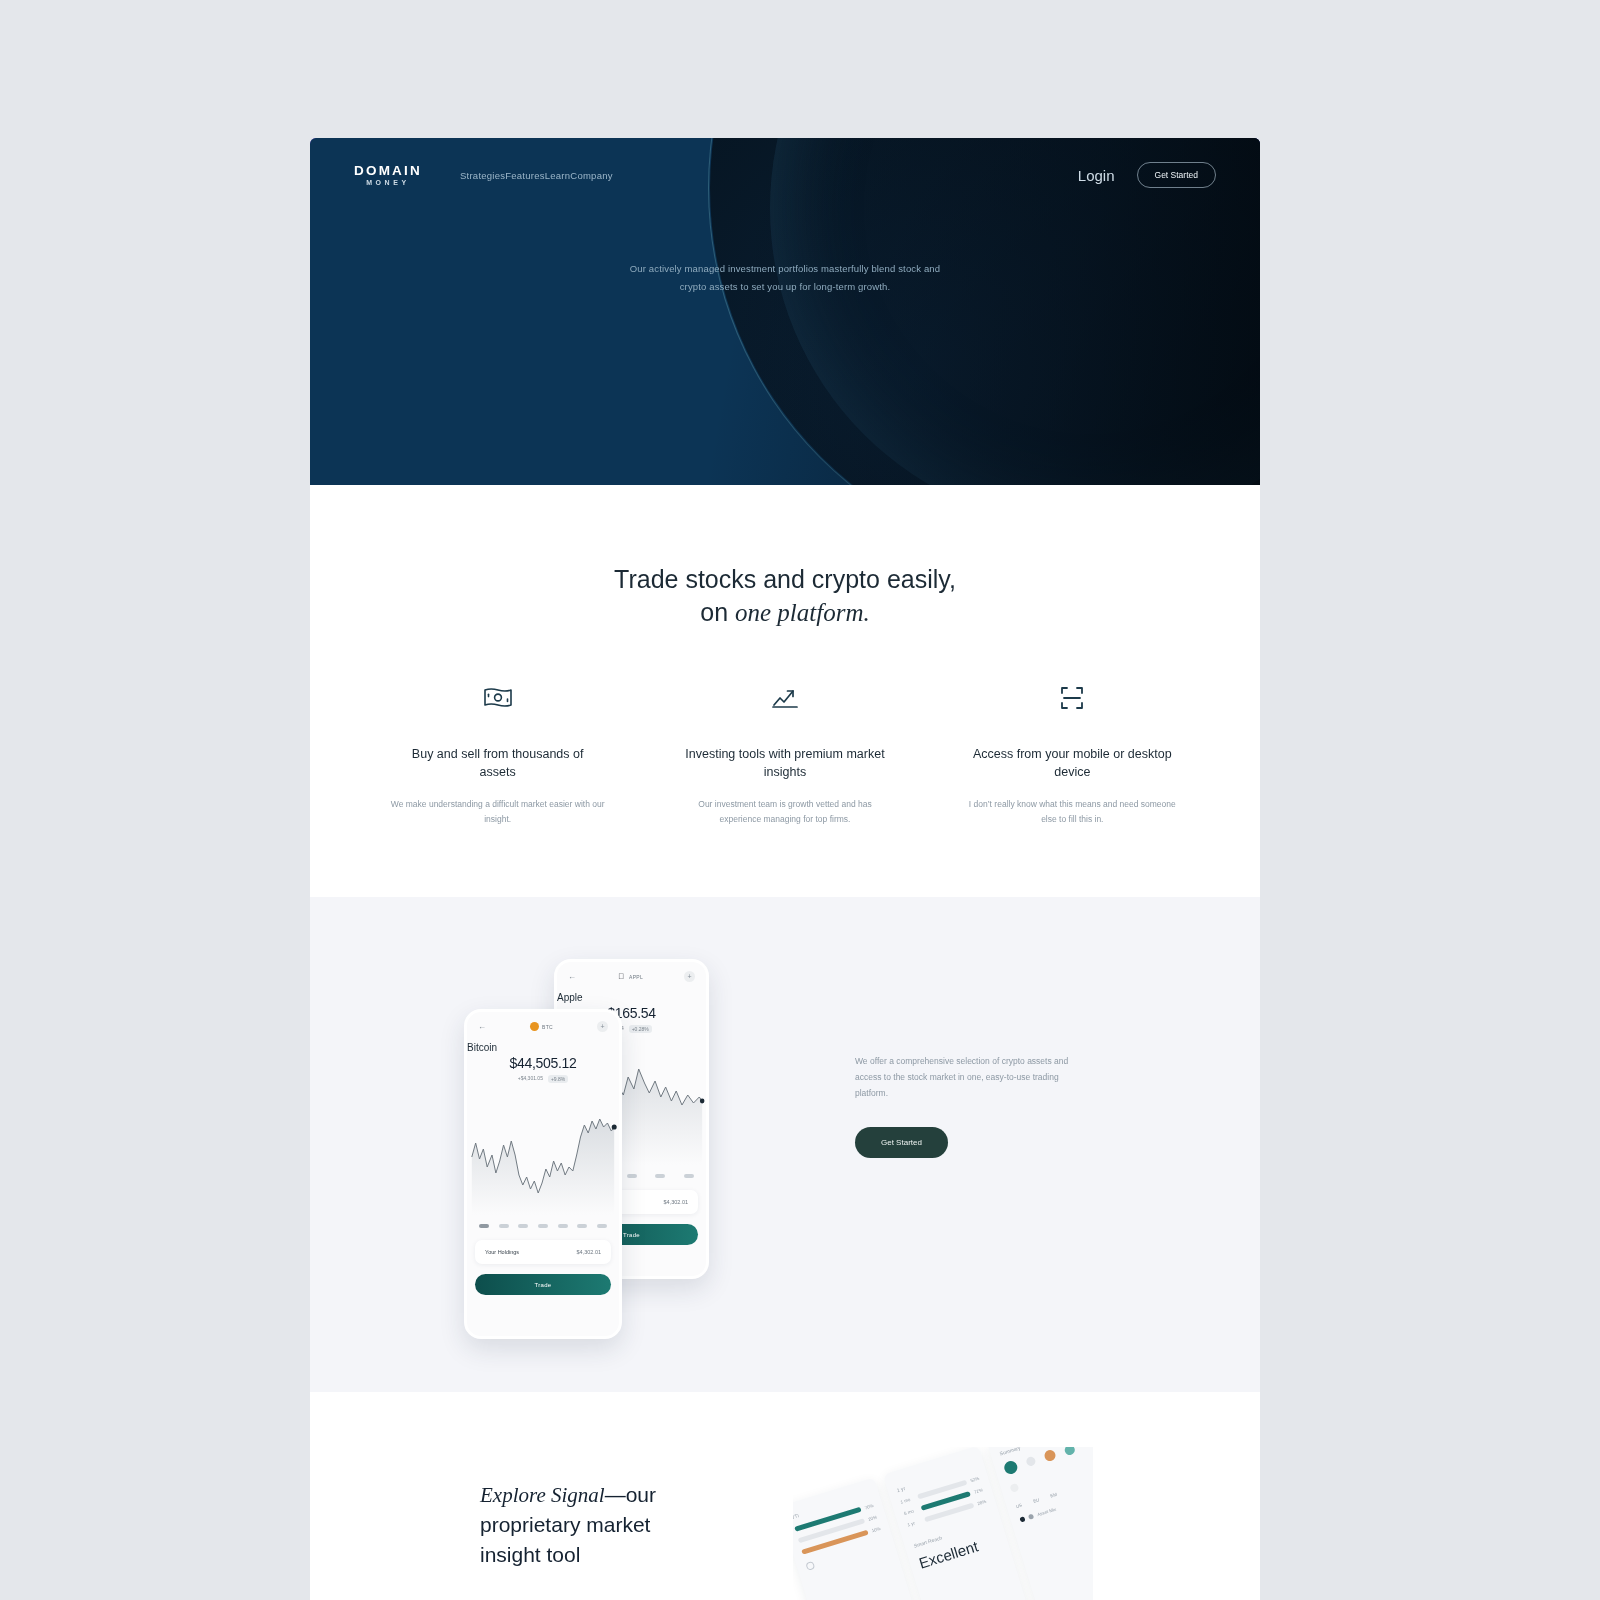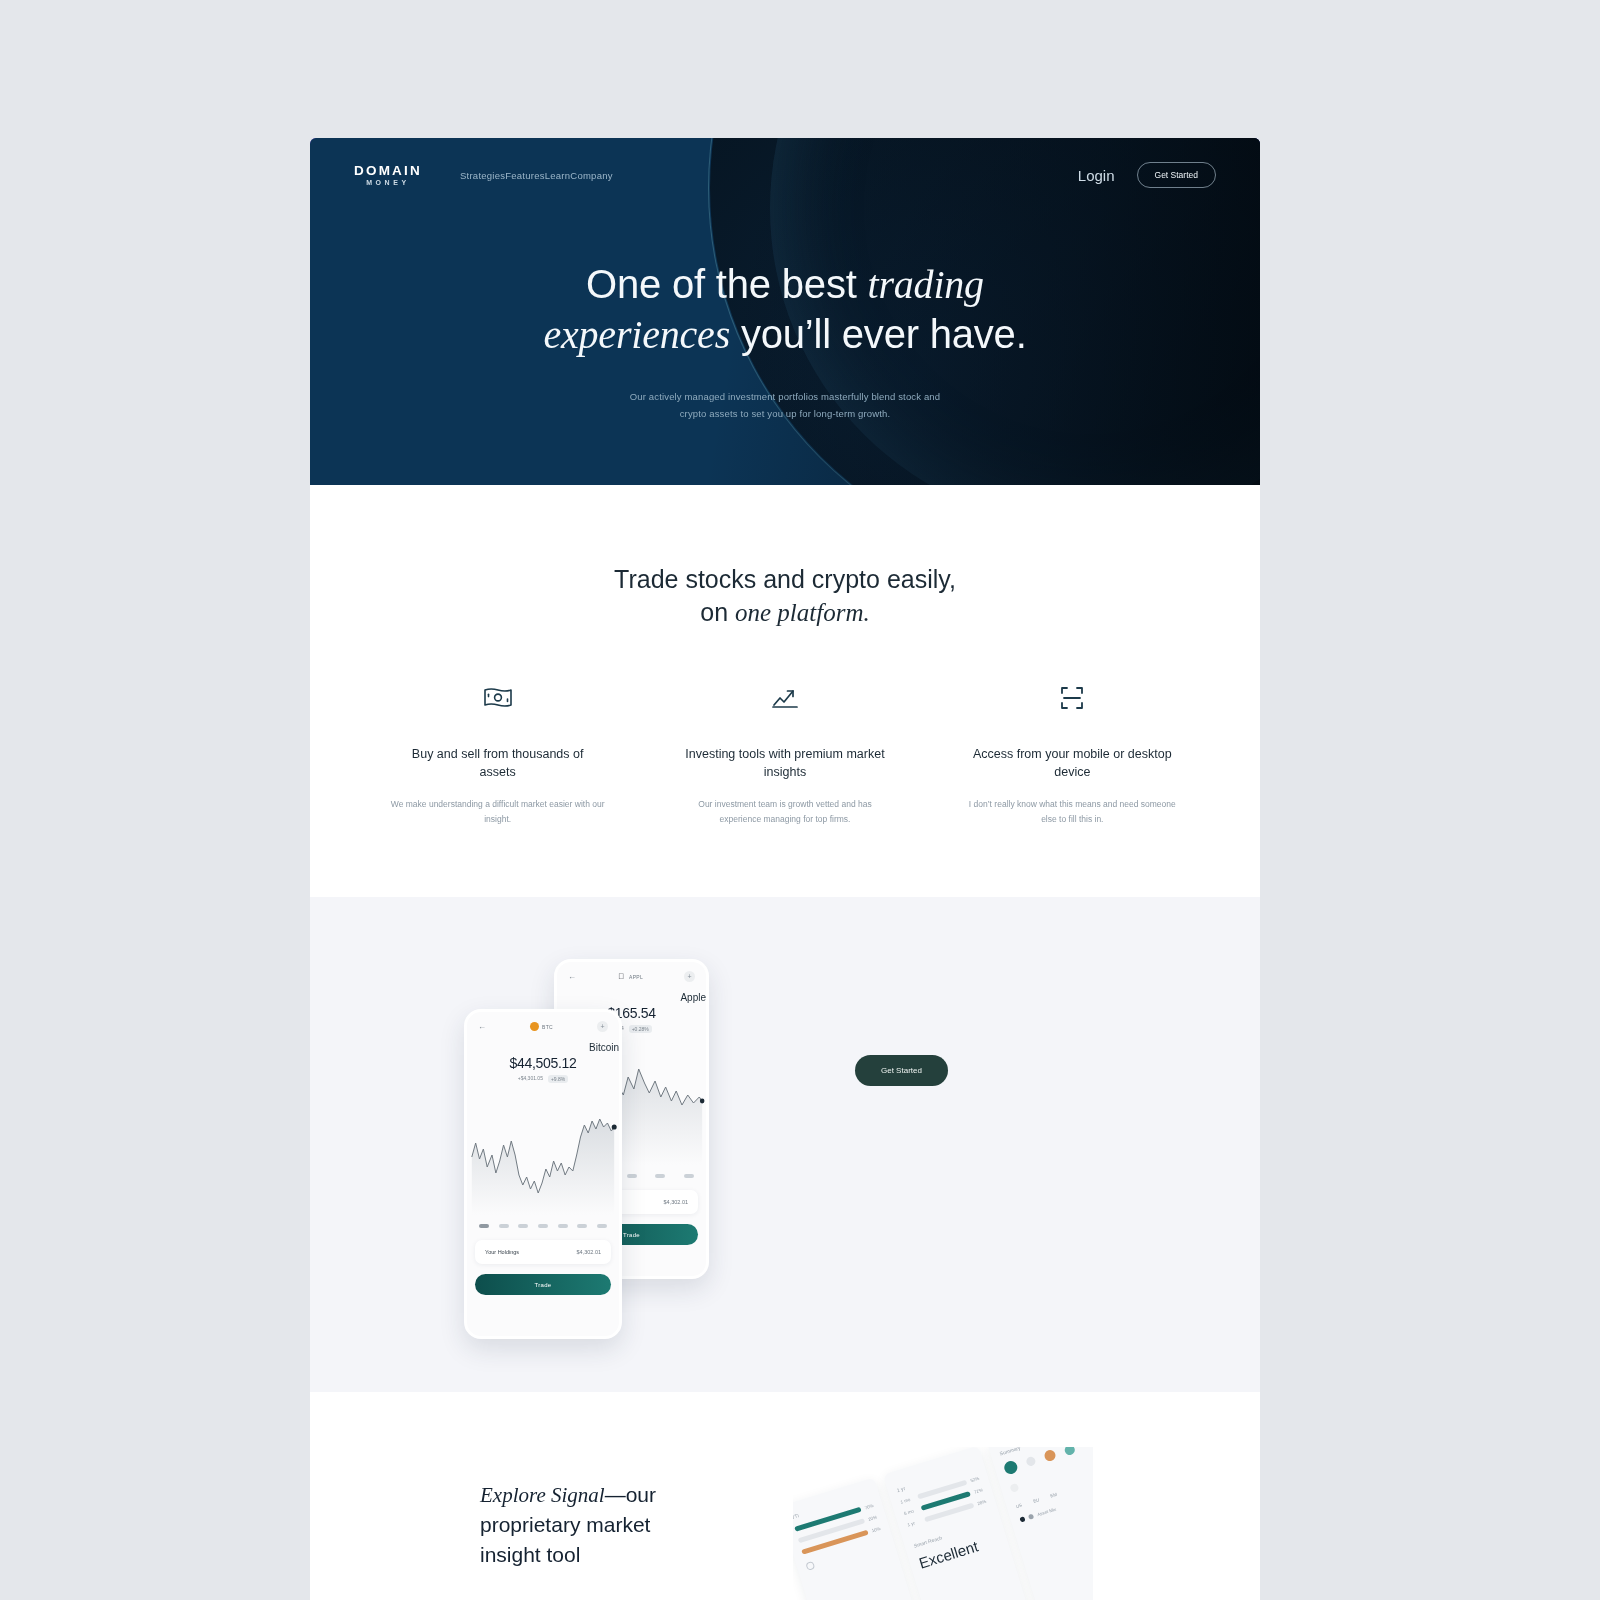--- a/index.html
+++ b/index.html
@@ -216,21 +216,21 @@
     width: 9px; height: 9px; border-radius: 50%;
     background: #e8941f;
   }
   .ph-dot.apple { background: transparent; color: #20262c; font-size: 8px; line-height: 9px; text-align: center; }
   .ph-plus {
     width: 11px; height: 11px; border-radius: 50%;
     background: #eceef0; color: #868f98;
     font-size: 7px; line-height: 11px; text-align: center;
   }
   .ph-name {
-    text-align: right; color: #1c2a35;
+    text-align: left; color: #1c2a35;
     font-size: 10px; margin-top: 6px;
   }
   .ph-price {
     text-align: center; color: #152231;
     font-size: 14px; margin-top: 2px; letter-spacing: -.3px;
   }
   .ph-delta {
     display: flex; justify-content: center; gap: 5px;
     margin-top: 4px;
   }
@@ -391,24 +391,20 @@
           <a class="nav-link">Learn</a>
           <a class="nav-link">Company</a>
         </div>
         <div class="nav-right">
           <span class="nav-login">Login</span>
           <button class="nav-cta">Get Started</button>
         </div>
       </nav>
 
       <div class="hero-body">
-        <h1 class="hero-title">
-          <span>One of the best </span><span class="it">trading</span><br>
-          <span class="it">experiences</span><span> you’ll ever have.</span>
-        </h1>
         <p class="hero-sub">
           <span>Our actively managed investment portfolios masterfully blend stock and</span><br>
           <span>crypto assets to set you up for long-term growth.</span>
         </p>
       </div>
     </section>
 
     <section class="features">
       <h2 class="sec-title">
         <span>Trade stocks and crypto easily,</span><br>
@@ -545,20 +541,21 @@
           <div class="ph-hold">
             <span class="ph-hold-l">Your Holdings</span>
             <span class="ph-hold-r">$4,302.01</span>
           </div>
           <div class="ph-trade">Trade</div>
         </div>
 
       </div>
 
       <div class="div-right">
+        <p class="div-text">We offer a comprehensive selection of crypto assets and access to the stock market in one, easy-to-use trading platform.</p>
         <button class="div-cta">Get Started</button>
       </div>
     </section>
 
     <section class="signal">
       <div class="sig-left">
         <h2 class="sig-title">
           <span class="it">Explore Signal</span><span>—our</span><br>
           <span>proprietary market</span><br>
           <span>insight tool</span>

